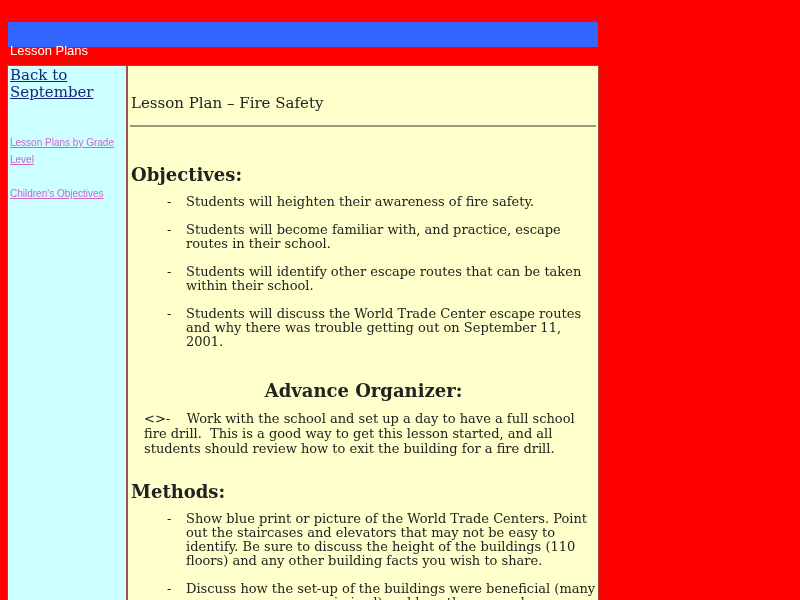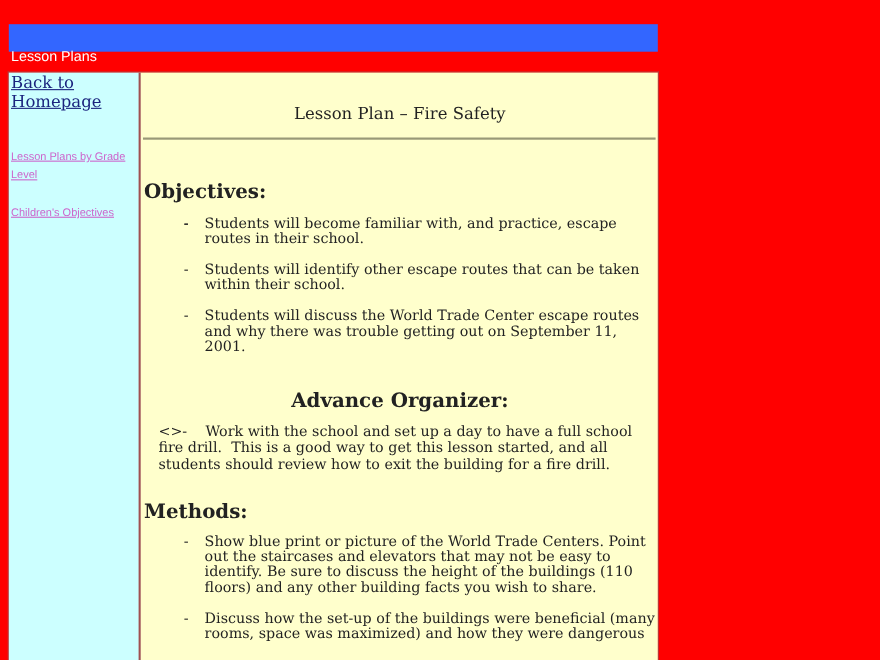--- a/index.html
+++ b/index.html
@@ -46,21 +46,21 @@
       margin-bottom: 33px;
     }
     .main {
       flex: 1; background: #ffffcc;
       padding: 0 2px;
       box-sizing: border-box;
       color: #222;
       font-size: 13px;
     }
     .page-title {
-      font-size: 15px; margin: 28px 0 0 1px; font-weight: normal; line-height: 18px; text-align: center;
+      font-size: 15px; margin: 28px 0 0 1px; font-weight: normal; line-height: 18px;
     }
     .rule {
       border: none; border-top: 2px solid #999977; margin: 13px 0 0 0;
     }
     .section-heading {
       font-weight: bold; font-size: 18px; margin: 38px 0 0 1px; line-height: 16px;
     }
     .section-heading.first { margin-top: 40px; }
     ul.items { list-style: none; padding: 0; margin: 12px 0 0 0; }
     ul.items li {
@@ -77,32 +77,32 @@
   </style>
 </head>
 <body>
 
 <div class="header">
   <span class="header-title">Lesson Plans</span>
 </div>
 
 <div class="layout">
   <nav class="sidebar">
-    <a class="nav-link home">Back to Homepage</a>
+    <a class="nav-link home">Back to September</a>
     <a class="nav-link">Lesson Plans by Grade Level</a>
     <a class="nav-link">Children's Objectives</a>
   </nav>
 
   <main class="main">
     <h1 class="page-title">Lesson Plan – Fire Safety</h1>
     <hr class="rule">
 
     <div class="section-heading first">Objectives:</div>
     <ul class="items">
-      <li><span class="dash">-</span></li>
+      <li><span class="dash">-</span><span>Students will heighten their awareness of fire safety.</span></li>
       <li><span class="dash">-</span><span>Students will become familiar with, and practice, escape routes in their school.</span></li>
       <li><span class="dash">-</span><span>Students will identify other escape routes that can be taken within their school.</span></li>
       <li><span class="dash">-</span><span>Students will discuss the World Trade Center escape routes and why there was trouble getting out on September 11, 2001.</span></li>
     </ul>
 
     <div class="section-heading" style="margin-top:34px;text-align:center;">Advance Organizer:</div>
     <p class="para" style="white-space:pre-wrap;">&lt;&gt;-    Work with the school and set up a day to have a full school fire drill.  This is a good way to get this lesson started, and all students should review how to exit the building for a fire drill.</p>
 
     <div class="section-heading methods-heading">Methods:</div>
     <ul class="items">

